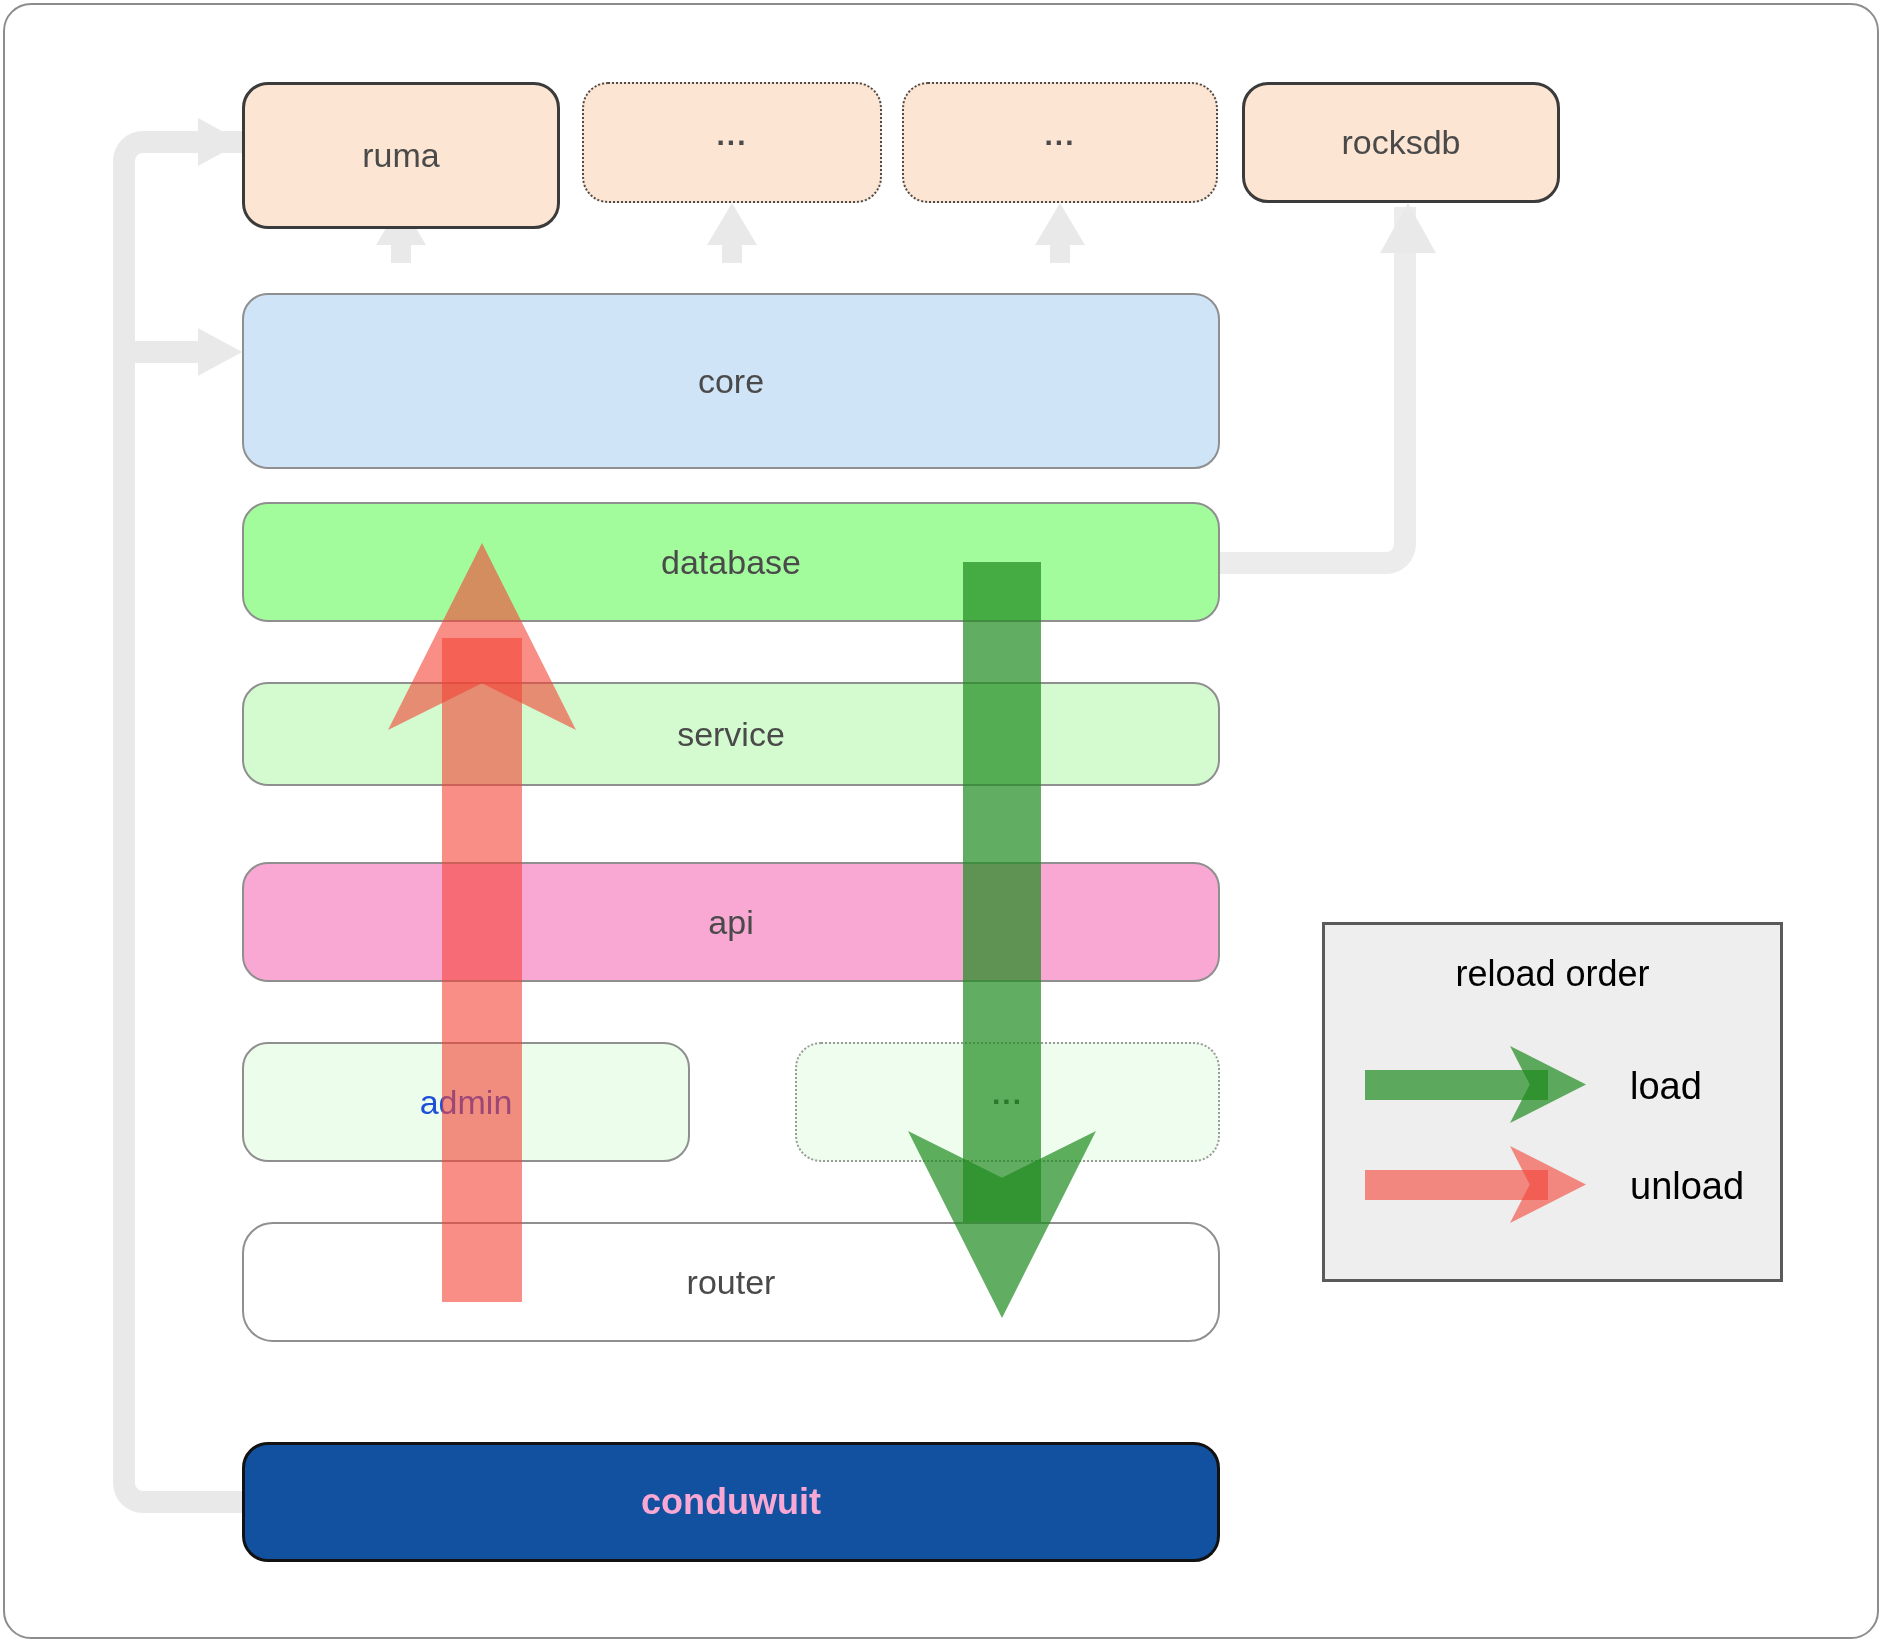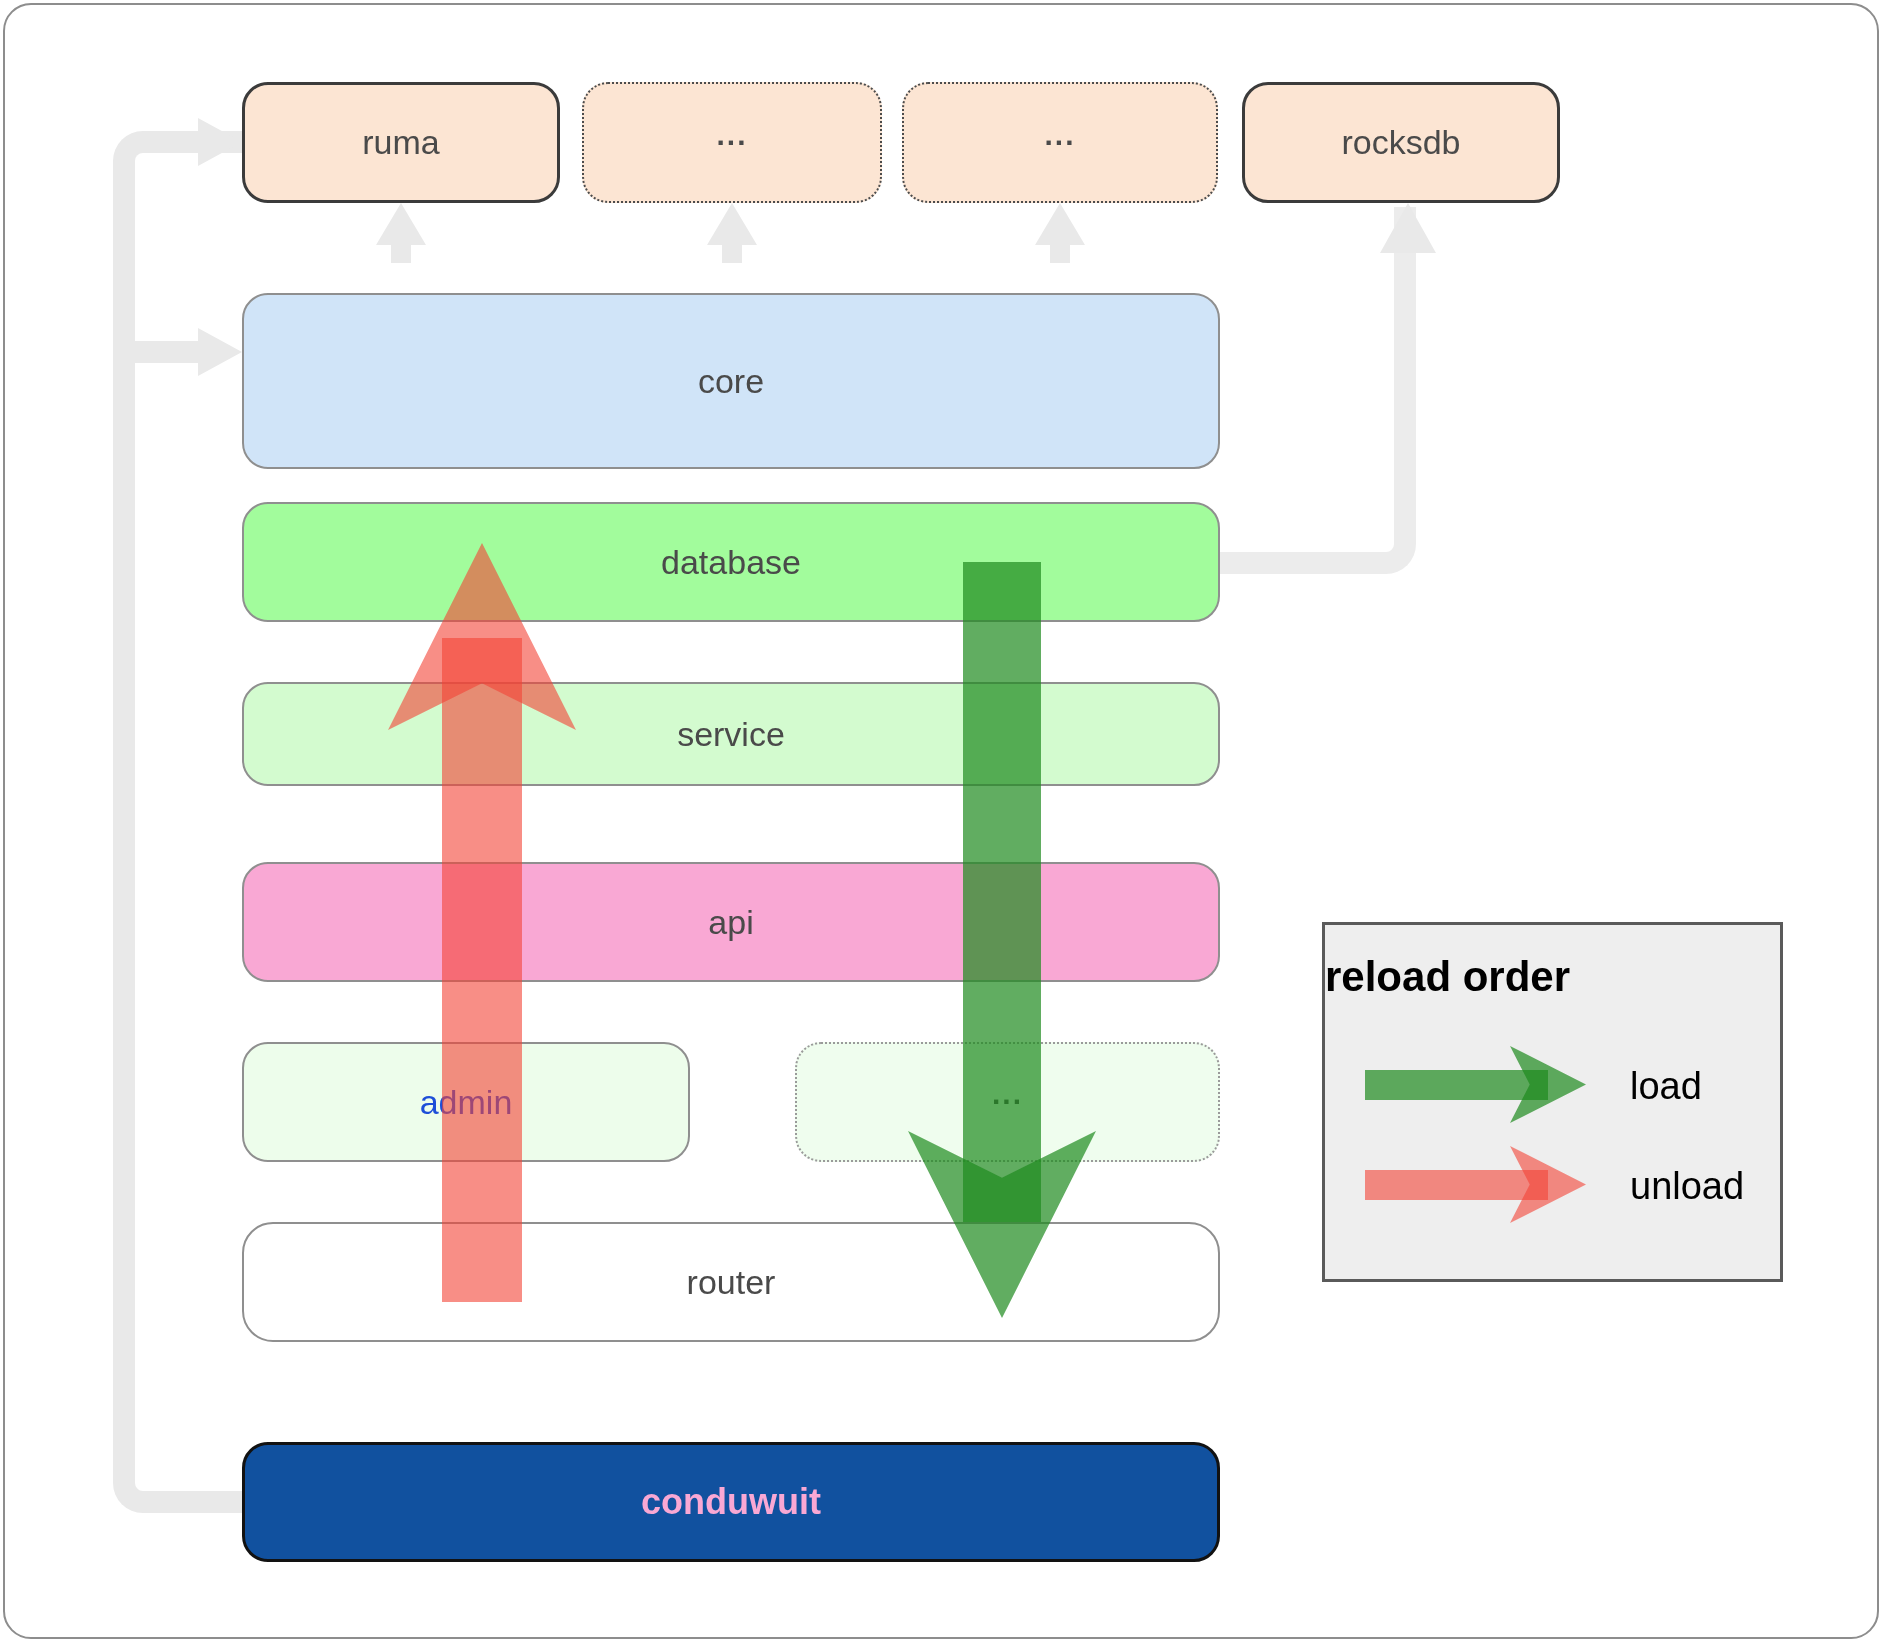--- a/index.html
+++ b/index.html
@@ -57,22 +57,22 @@
     clip-path:polygon(50% 0,100% 100%,50% 75%,0 100%);}
   .head-down-big{position:absolute;width:188px;height:187px;
     clip-path:polygon(0 0,50% 25%,100% 0,50% 100%);}
 
   
   .legend{
     position:absolute;left:1322px;top:922px;width:461px;height:360px;box-sizing:border-box;
     background:#eeeeee;border:3px solid #5a5a5a;
   }
   .legend-title{
-    position:absolute;left:0;top:28px;width:100%;
-    font-size:42px;color:#000;font-weight:bold;
+    position:absolute;left:0;top:28px;width:100%;text-align:center;
+    font-size:36px;color:#000;
   }
   .legend-label{position:absolute;font-size:38px;color:#000;}
   .head-right-legend{position:absolute;width:76px;height:77px;
     clip-path:polygon(0 0,100% 50%,0 100%,26% 50%);}
 </style>
 </head>
 <body>
 
 <div id="canvas">
 
@@ -86,21 +86,21 @@
   <div class="gray-elbow-right"></div>
   <div class="head-up-gray" style="left:1380px;top:203px;width:56px;height:50px;"></div>
 
   <div class="shaft gray" style="left:391px;top:228px;width:20px;height:35px;"></div>
   <div class="head-up-gray" style="left:376px;top:203px;"></div>
   <div class="shaft gray" style="left:722px;top:228px;width:20px;height:35px;"></div>
   <div class="head-up-gray" style="left:707px;top:203px;"></div>
   <div class="shaft gray" style="left:1050px;top:228px;width:20px;height:35px;"></div>
   <div class="head-up-gray" style="left:1035px;top:203px;"></div>
 
-  <div class="box peach" style="left:242px;top:82px;width:318px;height:121px;">
+  <div class="box peach" style="left:242px;top:82px;width:318px;height:147px;">
     <span>ruma</span>
   </div>
   <div class="box peach dotted" style="left:582px;top:82px;width:300px;height:121px;">
     <span class="dots-label">...</span>
   </div>
   <div class="box peach dotted" style="left:902px;top:82px;width:316px;height:121px;">
     <span class="dots-label">...</span>
   </div>
   <div class="box peach" style="left:1242px;top:82px;width:318px;height:121px;">
     <span>rocksdb</span>

